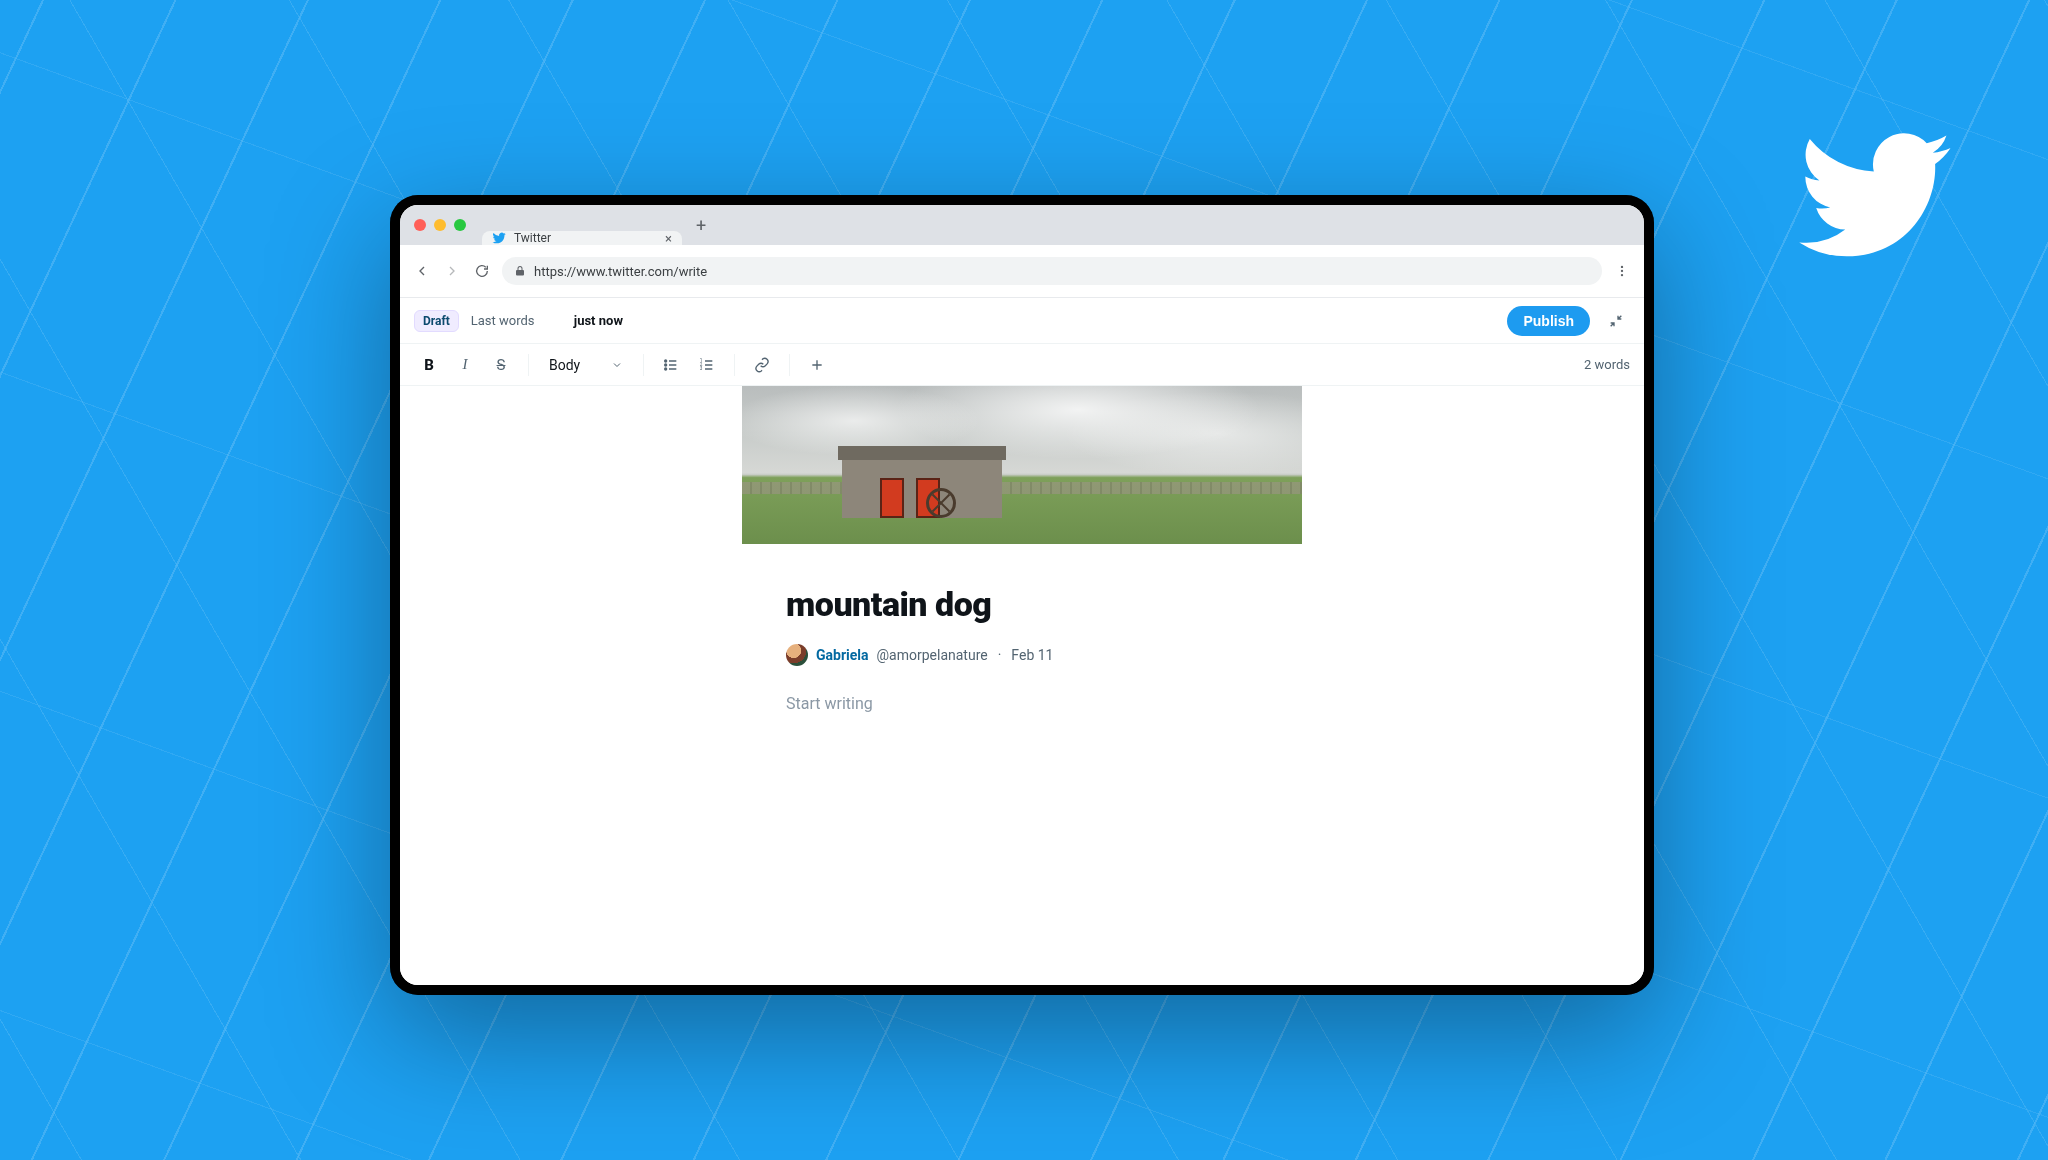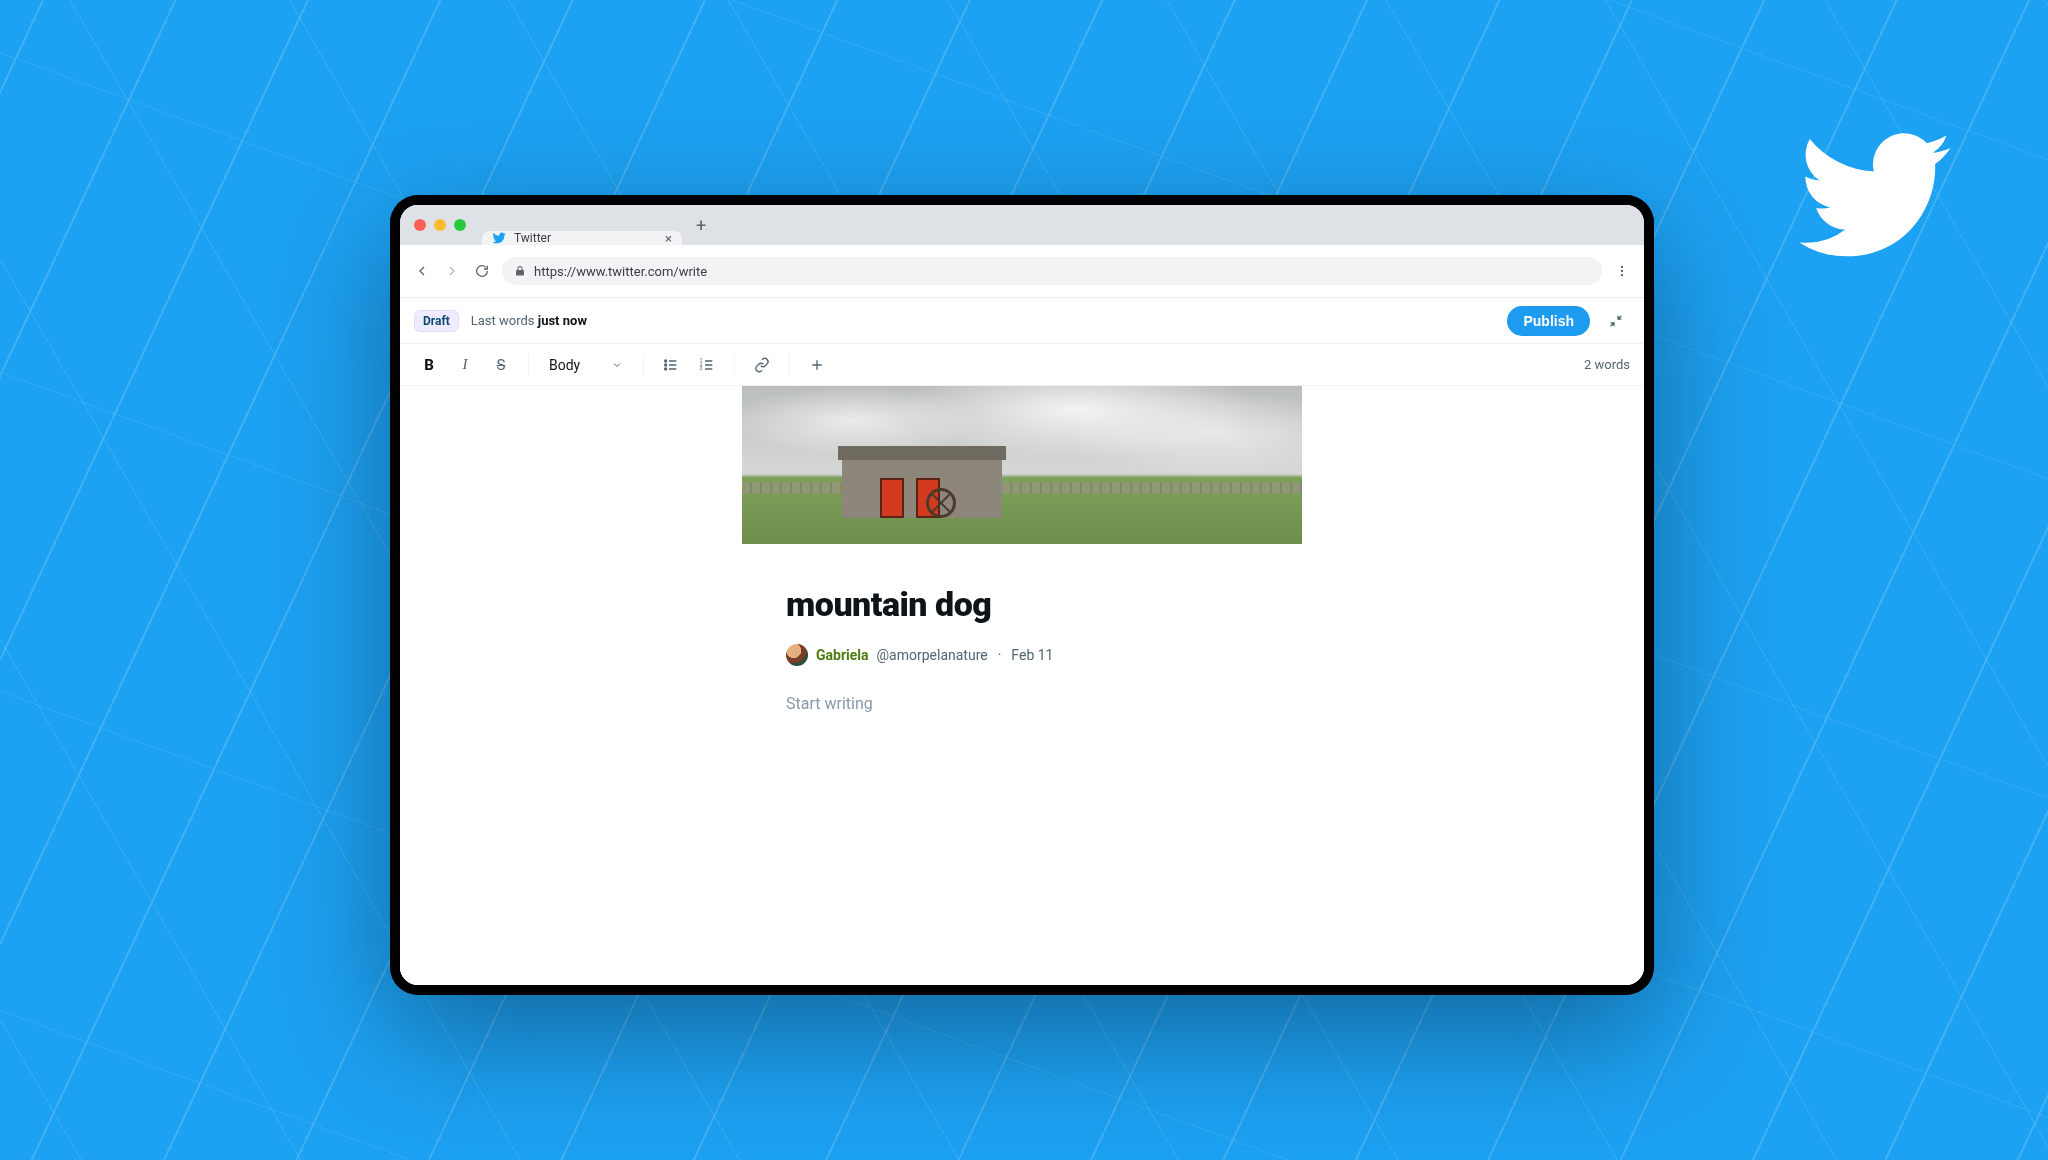--- a/index.html
+++ b/index.html
@@ -108,21 +108,21 @@
   }
   .pill-draft{
     font-size:12px; font-weight:700;
     color:#0c4a6e;
     background:#f0ecff;
     border:1px solid #e2dbff;
     border-radius:6px;
     padding:3px 8px;
   }
   .lastsaved{font-size:13px;color:#536471;}
-  .lastsaved strong{color:#0f1419;font-weight:700;}
+  .lastsaved strong{color:#0f1419;font-weight:700;margin-left:36px;}
   .spacer{flex:1;}
   .publish-btn{
     background:#1d9bf0;color:#fff;font-weight:700;
     font-size:14px;border:none;border-radius:18px;
     padding:7px 16px;cursor:pointer;
   }
   .collapse-btn{width:28px;height:28px;display:flex;align-items:center;justify-content:center;border-radius:50%;color:#536471;}
 
   
   .toolbar{
@@ -163,21 +163,21 @@
   .wall{position:absolute;left:0;right:0;bottom:50px;height:12px;background:repeating-linear-gradient(90deg,#9c9486 0 8px,#857e71 8px 10px);opacity:.6;}
   .clouds{position:absolute;inset:0;background:
      radial-gradient(ellipse 180px 50px at 20% 22%, rgba(255,255,255,.65), transparent 70%),
      radial-gradient(ellipse 260px 70px at 60% 15%, rgba(255,255,255,.8), transparent 70%),
      radial-gradient(ellipse 220px 60px at 85% 30%, rgba(255,255,255,.55), transparent 70%);}
 
   .content{width:472px;margin:40px auto 0;}
   .title{font-size:34px;font-weight:900;color:#0f1419;letter-spacing:-.5px;}
   .byline{display:flex;align-items:center;gap:8px;margin-top:20px;font-size:14px;}
   .avatar{width:22px;height:22px;border-radius:50%;background:radial-gradient(circle at 35% 30%,#e6b07d 0 35%,#7a3d2a 36% 60%,#2b4f3a 61% 100%);}
-  .author{font-weight:700;color:#4d7c0f;}
+  .author{font-weight:700;color:#0369a1;}
   .handle,.dot-sep,.date{color:#536471;}
   .dot-sep{padding:0 2px;}
   .placeholder{margin-top:28px;color:#8b98a5;font-size:16px;}
 
   svg{display:block;}
 </style>
 </head>
 <body>
 
 <div class="texture"></div>

